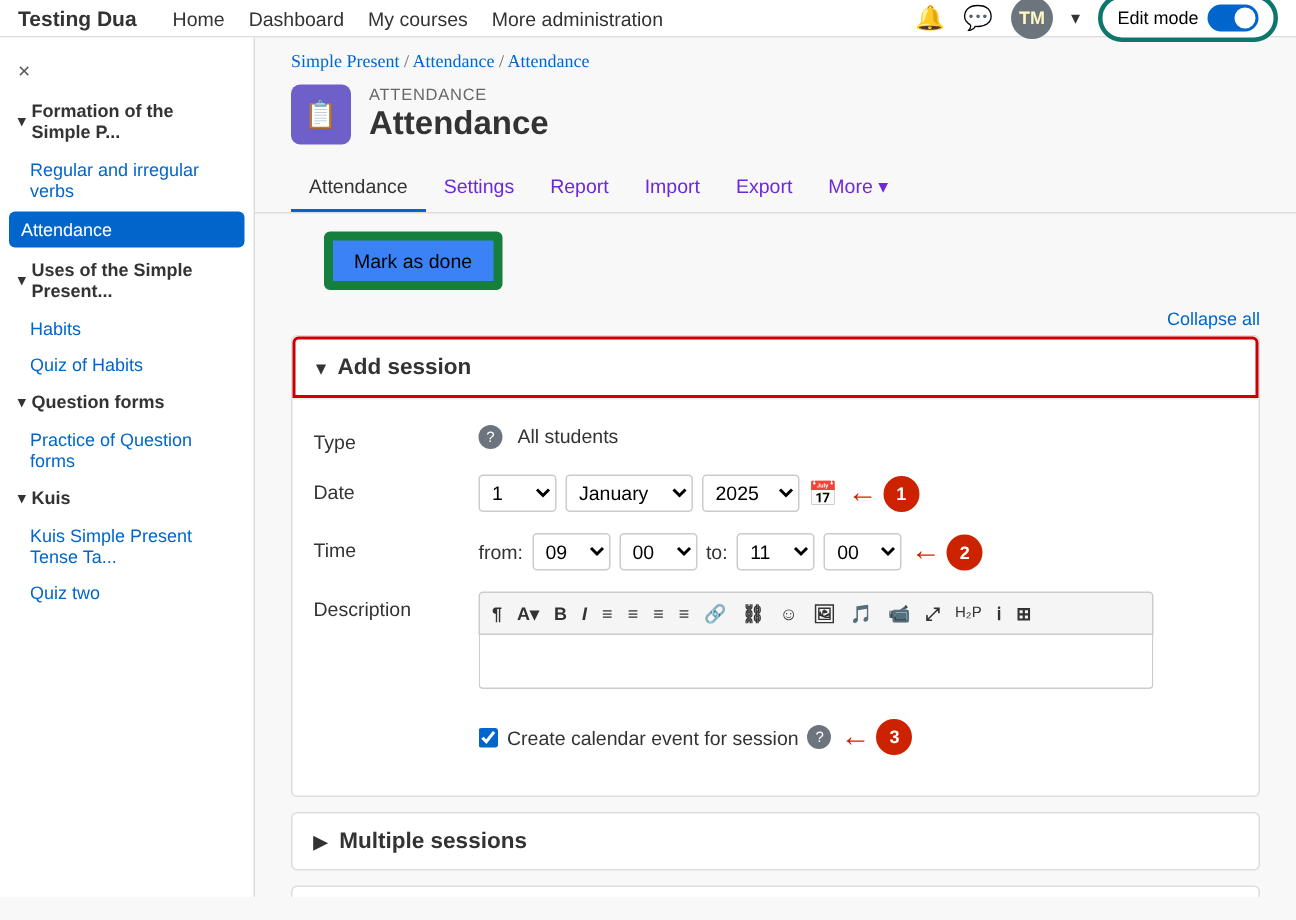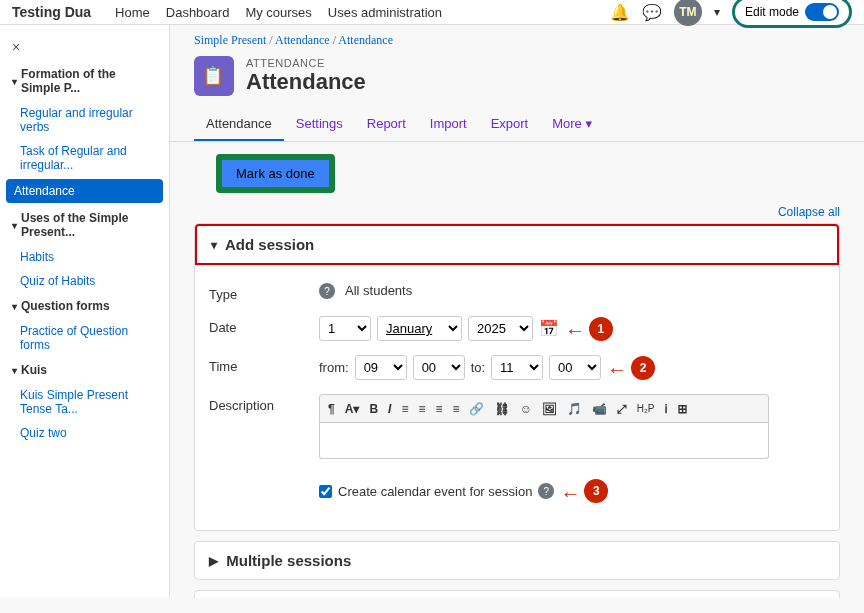--- a/index.html
+++ b/index.html
@@ -103,21 +103,21 @@
       display: flex; align-items: center; justify-content: center; color: #fff; font-size: 10px; cursor: pointer;
     }
     .field-text { font-size: 13px; }
 
     
     select, input[type="text"] {
       border: 1px solid #ccc; border-radius: 3px; padding: 3px 4px; font-size: 13px; background: #fff;
     }
     select { cursor: pointer; }
     .date-select-day { width: 52px; }
-    .date-select-month { width: 85px; text-decoration: underline; }
+    .date-select-month { width: 85px; }
     .date-select-year { width: 65px; }
     .cal-icon {
       font-size: 16px; cursor: pointer; color: #555;
     }
     .time-select { width: 52px; }
     .time-label { font-size: 13px; }
 
     
     .arrow-badge {
       width: 24px; height: 24px; background: #cc2200; border-radius: 50%;
@@ -156,21 +156,21 @@
     ::-webkit-scrollbar-thumb { background: #ccc; border-radius: 4px; }
   </style>
 </head>
 <body>
 
 <div class="top-nav">
   <span class="site-name">Testing Dua</span>
   <a>Home</a>
   <a>Dashboard</a>
   <a>My courses</a>
-  <a>Uses administration</a>
+  <a>More administration</a>
   <div class="top-nav-right">
     <span class="icon-bell">🔔</span>
     <span class="icon-chat">💬</span>
     <div class="avatar-badge">TM</div>
     <span style="font-size:12px;cursor:pointer;">▾</span>
     <button class="edit-mode-btn">
       <span>Edit mode</span>
       <div class="toggle-on"></div>
     </button>
   </div>
@@ -179,21 +179,20 @@
 <div class="layout">
 
   <div class="sidebar">
     <div class="sidebar-close">×</div>
 
     <div class="sidebar-section-toggle">
       <span class="chevron">▾</span>
       <span>Formation of the Simple P...</span>
     </div>
     <div class="sidebar-item">Regular and irregular verbs</div>
-    <div class="sidebar-item">Task of Regular and irregular...</div>
     <div class="sidebar-item active">Attendance</div>
 
     <div class="sidebar-section-toggle">
       <span class="chevron">▾</span>
       <span>Uses of the Simple Present...</span>
     </div>
     <div class="sidebar-item">Habits</div>
     <div class="sidebar-item">Quiz of Habits</div>
 
     <div class="sidebar-section-toggle">

